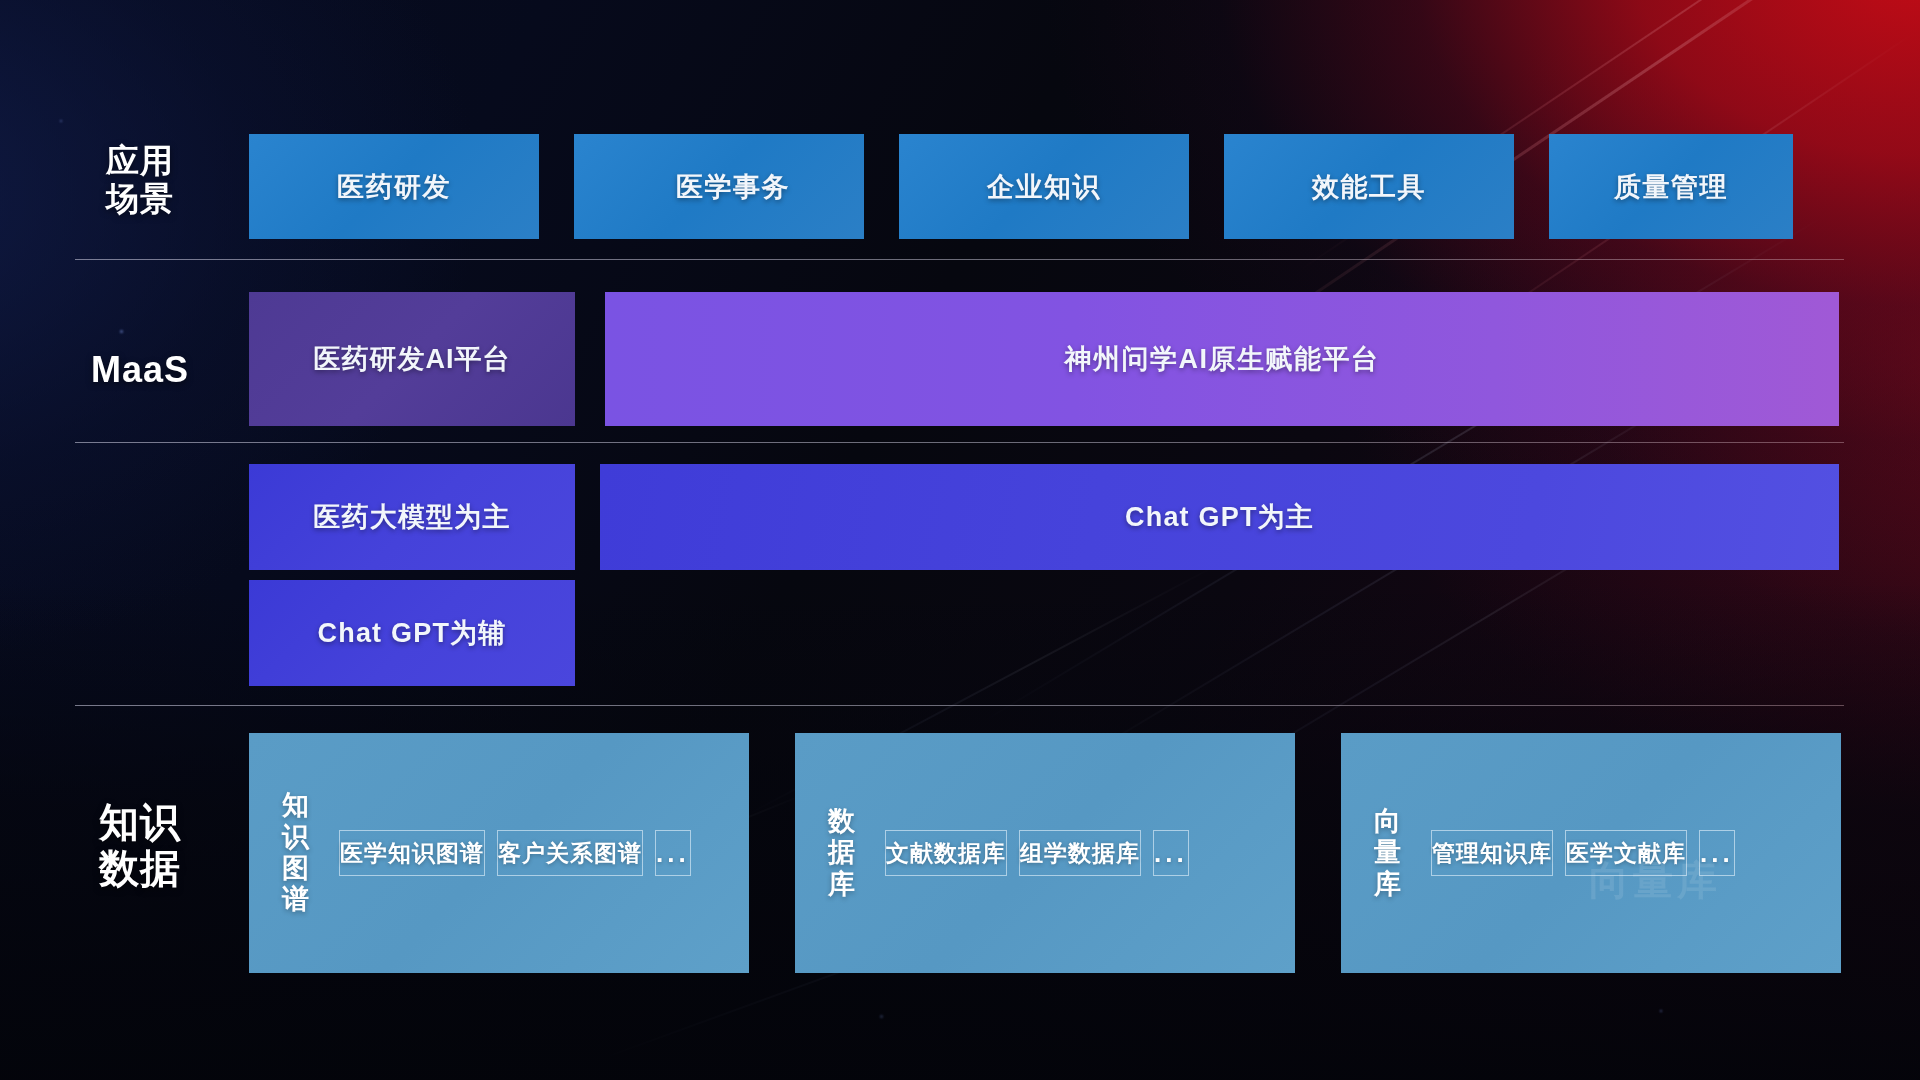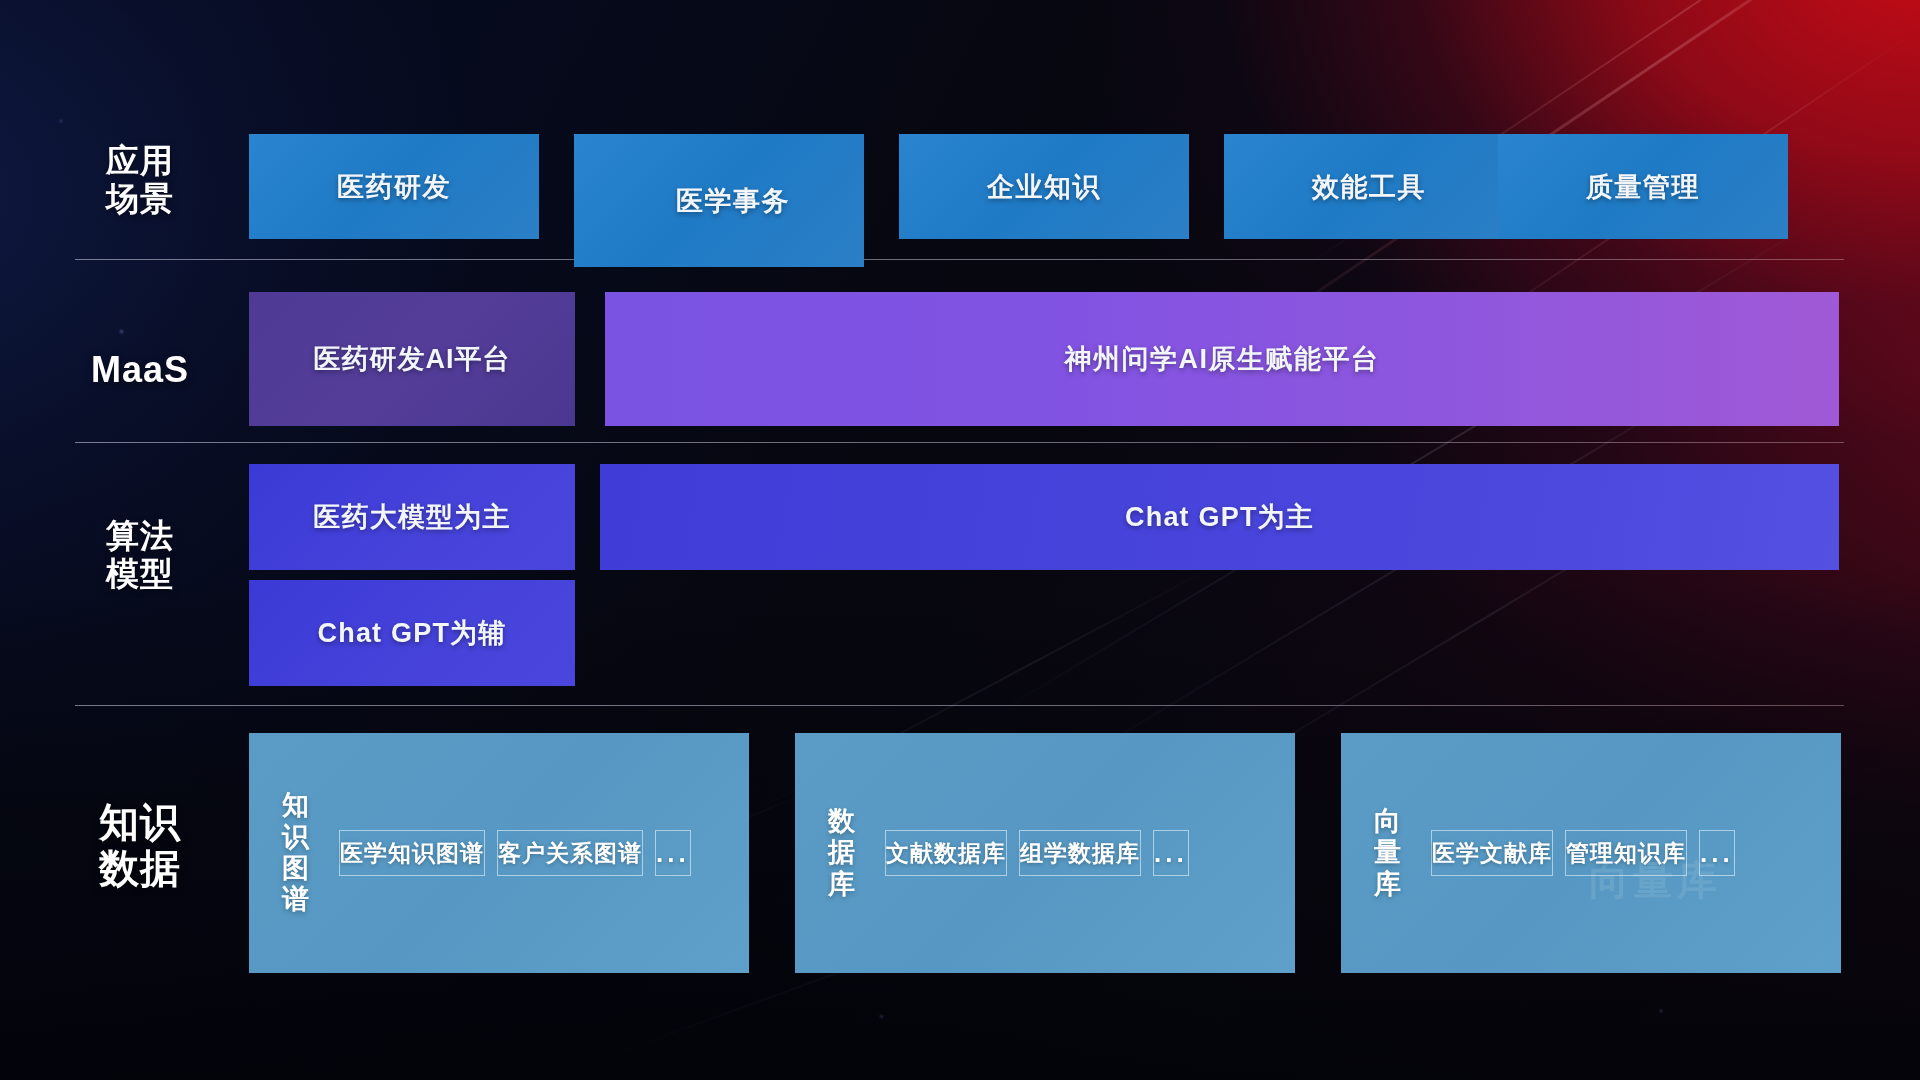--- a/index.html
+++ b/index.html
@@ -147,34 +147,30 @@
   <div class="divider" style="left:75px;top:259px;width:1769px;"></div>
   <div class="divider" style="left:75px;top:442px;width:1769px;"></div>
   <div class="divider" style="left:75px;top:705px;width:1769px;"></div>
 
   <div class="row-label" style="left:75px;top:130px;width:130px;font-size:33px;">
     <div>应用</div>
     <div>场景</div>
   </div>
 
   <div class="box box-app" style="left:249px;top:134px;width:290px;height:105px;">医药研发</div>
-  <div class="box box-app" style="left:574px;top:134px;width:290px;height:133px;padding-left:28px;">医学事务</div>
+  <div class="box box-app" style="left:574px;top:134px;width:290px;height:105px;padding-left:28px;">医学事务</div>
   <div class="box box-app" style="left:899px;top:134px;width:290px;height:105px;">企业知识</div>
   <div class="box box-app" style="left:1224px;top:134px;width:290px;height:105px;">效能工具</div>
-  <div class="box box-app" style="left:1498px;top:134px;width:290px;height:105px;">质量管理</div>
+  <div class="box box-app" style="left:1549px;top:134px;width:244px;height:105px;">质量管理</div>
 
   <div class="row-label" style="left:75px;top:337px;width:130px;font-size:36px;">MaaS</div>
 
   <div class="box box-maas-left" style="left:249px;top:292px;width:326px;height:134px;">医药研发AI平台</div>
   <div class="box box-maas-right" style="left:605px;top:292px;width:1234px;height:134px;">神州问学AI原生赋能平台</div>
 
-  <div class="row-label" style="left:75px;top:505px;width:130px;font-size:33px;">
-    <div>算法</div>
-    <div>模型</div>
-  </div>
 
   <div class="box box-algo" style="left:249px;top:464px;width:326px;height:106px;">医药大模型为主</div>
   <div class="box box-algo-wide" style="left:600px;top:464px;width:1239px;height:106px;">Chat GPT为主</div>
 
   <div class="box box-algo" style="left:249px;top:580px;width:326px;height:106px;">Chat GPT为辅</div>
 
   <div class="row-label" style="left:75px;top:787px;width:130px;font-size:40px;">
     <div>知识</div>
     <div>数据</div>
   </div>
@@ -206,20 +202,20 @@
     </div>
   </div>
 
   <div class="kpanel" style="left:1341px;top:733px;width:500px;height:240px;">
     <div class="kpanel-label">
       <div>向</div>
       <div>量</div>
       <div>库</div>
     </div>
     <div class="kpanel-items">
+      <div class="kitem">管理知识库</div>
       <div class="kitem">医学文献库</div>
-      <div class="kitem">管理知识库</div>
       <div class="kitem ellipsis">...</div>
     </div>
     <div class="watermark" style="left:248px;top:120px;">向量库</div>
   </div>
 
 </div>
 
 </body></html>

